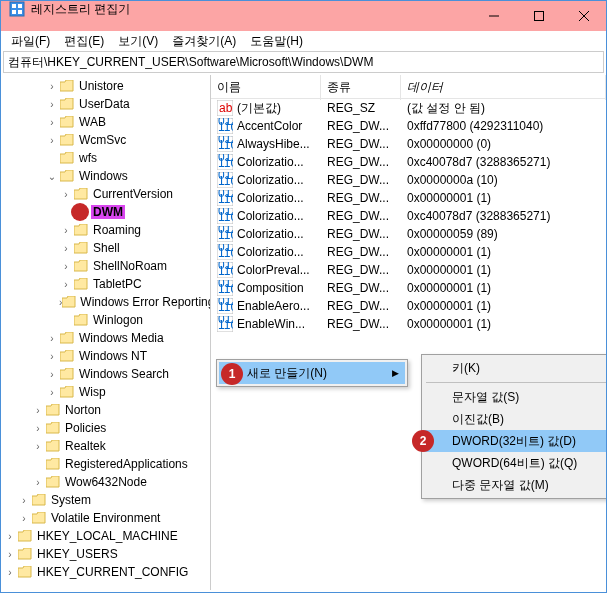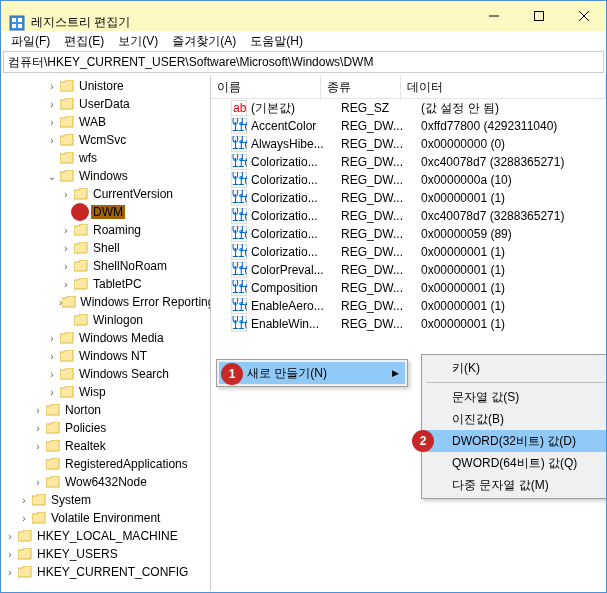--- a/index.html
+++ b/index.html
@@ -1,18 +1,18 @@
 <!DOCTYPE html>
 <html><head>
 <meta charset="utf-8">
 <style>
 * { box-sizing: border-box; margin: 0; padding: 0; font-family: "Malgun Gothic", "Segoe UI", sans-serif; font-size: 12px; }
 body { background: #fff; width: 607px; height: 593px; overflow: hidden; border: 1px solid #4a90d9; }
 
-.titlebar { height: 30px; display: flex; align-items: flex-end; padding-left: 8px; background: #fef9c3; }
+.titlebar { height: 30px; display: flex; align-items: flex-start; padding-left: 8px; background: #fca5a5; }
 .titlebar-icon { width: 16px; height: 16px; margin-right: 6px; }
 .titlebar-title { flex: 1; font-size: 12px; }
 .titlebar-btns { display: flex; height: 100%; }
 .titlebar-btn { width: 45px; display: flex; align-items: center; justify-content: center; cursor: default; }
 .titlebar-btn svg { width: 10px; height: 10px; }
 
 .menubar { height: 20px; display: flex; align-items: center; padding: 0 4px; gap: 2px; }
 .menu-item { padding: 2px 6px; cursor: default; }
 
 .addressbar { height: 22px; border: 1px solid #ccc; margin: 0 2px 2px 2px; padding: 2px 4px; background: #fff; white-space: nowrap; overflow: hidden; }
@@ -21,32 +21,32 @@
 .tree-pane { width: 210px; border-right: 1px solid #ccc; overflow: auto; padding: 2px; position: relative; }
 .list-pane { flex: 1; overflow: auto; position: relative; }
 
 
 .tree { list-style: none; }
 .tree-node { display: flex; align-items: center; height: 18px; white-space: nowrap; cursor: default; }
 .expander { width: 14px; text-align: center; color: #666; font-size: 10px; display: inline-block; }
 .folder-icon { width: 16px; height: 14px; margin-right: 2px; display: inline-flex; align-items: center; justify-content: center; }
 .folder-icon svg { width: 14px; height: 12px; }
 .tree-label { padding: 0 2px; }
-.tree-selected .tree-label { background: #a16207; }
+.tree-selected .tree-label { background: #d946ef; font-weight: bold; }
 
 
 .list-header { display: flex; border-bottom: 1px solid #e5e5e5; height: 24px; align-items: flex-start; background: #fff; position: sticky; top:0; }
 .list-header-cell { padding: 4px 6px; border-right: 1px solid #e5e5e5; cursor: default; }
 .col-name { width: 110px; }
 .col-type { width: 80px; }
-.col-data { flex: 1; }
+.col-data { flex: 1; font-style: italic; }
 .list-row { display: flex; height: 18px; align-items: center; cursor: default; }
 .list-cell { padding: 1px 6px; white-space: nowrap; overflow: hidden; }
 .value-icon { width: 16px; height: 16px; margin-right: 4px; display: inline-flex; align-items: center; justify-content: center; flex-shrink: 0; }
-.cell-name { width: 110px; display: flex; align-items: center; margin-left: 14px; }
+.cell-name { width: 110px; display: flex; align-items: center; }
 .cell-type { width: 80px; }
 .cell-data { flex: 1; }
 
 
 .ctx-menu { position: absolute; background: #f0f0f0; border: 1px solid #a0a0a0; box-shadow: 2px 2px 4px rgba(0,0,0,0.2); padding: 2px; }
 .ctx-item { padding: 4px 20px 4px 28px; white-space: nowrap; cursor: default; height: 22px; display: flex; align-items: center; position: relative; }
 .ctx-item.highlight { background: #91c9f7; }
 .ctx-arrow { position: absolute; right: 6px; font-size: 9px; }
 .ctx-sep { height: 1px; background: #c0c0c0; margin: 3px 2px; }
 

